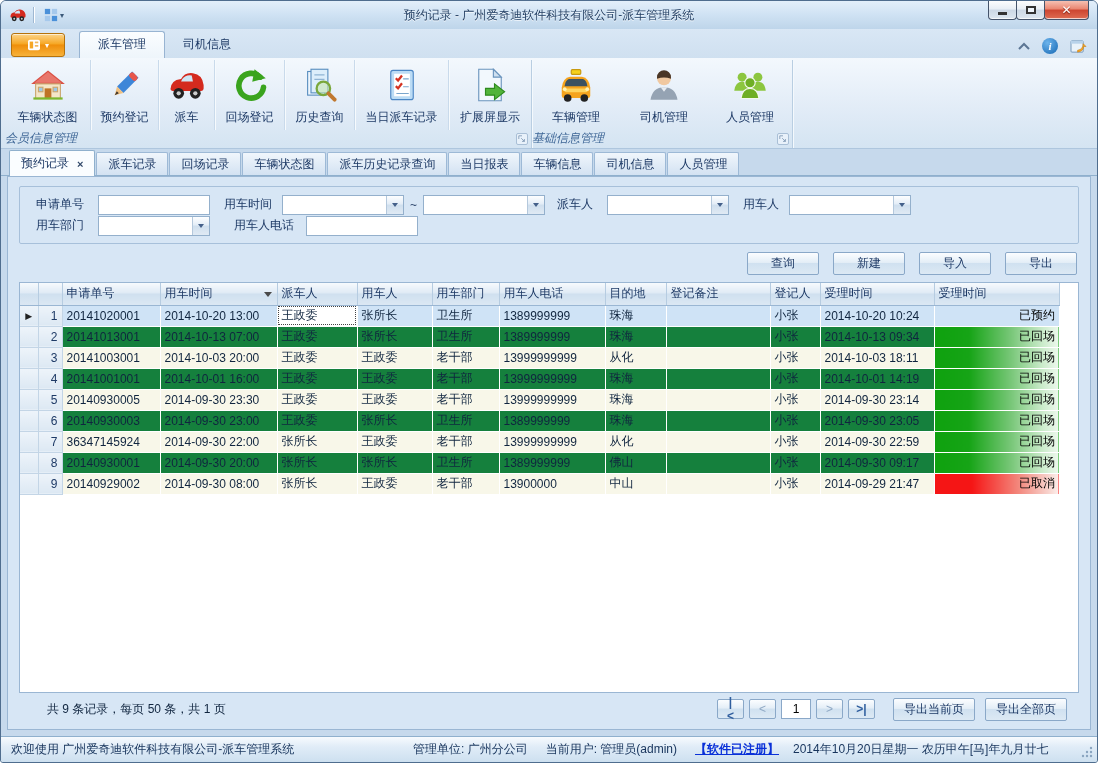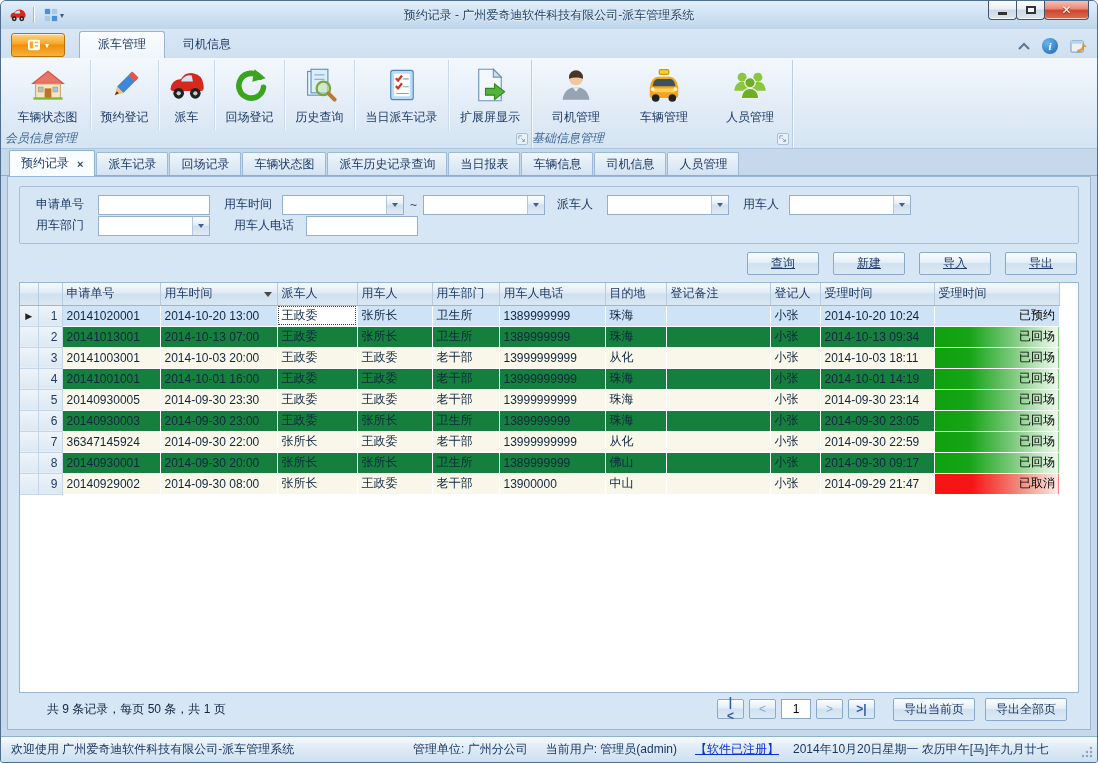--- a/index.html
+++ b/index.html
@@ -76,21 +76,21 @@
   .tinput { width:112px; height:20px; border:1px solid #94b0cc; background:#fff; padding:0 3px;
     font:inherit; color:#203050; }
   .combo { display:flex; width:122px; height:20px; border:1px solid #94b0cc; background:#fff; }
   .combo .cfield { flex:1; }
   .combo .cbtn { width:17px; background:linear-gradient(#fdfeff,#e3edf7 45%,#cfdfee 50%,#e0eaf4);
     border-left:1px solid #b4c8dc; display:flex; align-items:center; justify-content:center; }
   .arrow-down { width:0; height:0; border-left:3px solid transparent; border-right:3px solid transparent;
     border-top:4px solid #44608a; }
   .tilde { margin:0 6px; color:#30486e; }
 
-  .actions { height:24px; margin:8px 2px 6px 0; display:flex; justify-content:flex-end; gap:14px;text-decoration:underline; }
+  .actions { height:24px; margin:8px 2px 6px 0; display:flex; justify-content:flex-end; gap:14px; }
   .btn { height:23px; border:1px solid #8aa8c8; border-radius:2px; color:#1e3a66;
     background:linear-gradient(#fbfdff,#e4eef7 45%,#d0e1f0 50%,#dce9f4);
     display:flex; align-items:center; justify-content:center; font:inherit; padding:0 10px; }
   .btn.w70 { width:72px; }
 
   .grid-wrap { flex:1; background:#fff; border:1px solid #9ab6d3; overflow:hidden; }
   table.grid { border-collapse:collapse; table-layout:fixed; width:1040px; }
   .grid th { height:22px; font-weight:normal; text-align:left; padding:0 4px; color:#1e3a66;
     background:linear-gradient(#f6fafd,#dfeaf5 45%,#cfe0ef 50%,#dbe7f3);
     border-right:1px solid #b6cce1; border-bottom:1px solid #9ab6d3; position:relative; white-space:nowrap; overflow:hidden; }
@@ -118,21 +118,21 @@
   .pbtn.dim { color:#8fa8c4; font-weight:normal; }
   .pinput { width:30px; height:20px; border:1px solid #8aa8c8; text-align:center; font:inherit; background:#fff; }
   .exports { display:flex; gap:10px; margin-left:18px; margin-right:12px; }
 
   
   .statusbar { height:26px; flex:none; display:flex; align-items:center; padding:0 10px;
     background:linear-gradient(#f7fbfe,#e0ecf7 40%,#cde0f0); border-top:1px solid #8fb0cd;
     color:#17345c; position:relative; white-space:nowrap; }
   .sb-welcome { width:402px; }
   .sb-item { margin-right:18px; }
-  .sb-link { color:#0a31d8; font-weight:normal; text-decoration:underline; margin-right:14px; }
+  .sb-link { color:#0a31d8; font-weight:bold; text-decoration:underline; margin-right:14px; }
   .grip { position:absolute; right:4px; bottom:4px; }
   svg { display:block; }
 </style>
 </head>
 <body>
 
 <div class="window">
 
   <div class="titlebar">
     <span>
@@ -300,43 +300,43 @@
               <path d="M4 4 l4 4 M8 5 v3 h-3" stroke="#7a94b0" fill="none"></path>
             </svg>
         </span>
       </div>
     </div>
 
     <div class="rgroup g2">
       <div class="ritems">
         <div class="ritem" style="width:88px">
           <span class="ricon">
-            <svg width="36" height="36" viewBox="0 0 32 32">
-                <path d="M4 29 q2-11 12-11 q10 0 12 11 z" fill="#95a3b3"></path>
-                <path d="M13 18 l3 4 l3-4 z" fill="#e7ecf2"></path>
-                <circle cx="16" cy="10" r="6.2" fill="#f0c8a0"></circle>
-                <path d="M9.8 9 a6.2 6.2 0 0 1 12.4 0 l0 1.5 q-6.2-2.5-12.4 0 z" fill="#4a3626"></path>
-              </svg>
-          </span>
-          <span class="rtext">司机管理</span>
-        </div>
-        <div class="ritem" style="width:88px">
-          <span class="ricon">
             <svg width="38" height="34" viewBox="0 0 32 28">
                 <rect x="12" y="1" width="8" height="4" rx="1" fill="#f7d21a" stroke="#c89a10"></rect>
                 <path d="M4 16 q1-8 7-9 l10 0 q6 1 7 9 l0 7 q0 2-2 2 l-20 0 q-2 0-2-2 z" fill="#f5a31d"></path>
                 <path d="M10 9 l12 0 q3 1 3.6 6 l-19.2 0 q0.6-5 3.6-6 z" fill="#3c5160"></path>
                 <rect x="6" y="17" width="20" height="3" rx="1.5" fill="#ffd45e"></rect>
                 <circle cx="9" cy="25" r="3.2" fill="#222"></circle>
                 <circle cx="23" cy="25" r="3.2" fill="#222"></circle>
                 <circle cx="6.5" cy="17.5" r="1.6" fill="#fff1b0"></circle>
                 <circle cx="25.5" cy="17.5" r="1.6" fill="#fff1b0"></circle>
               </svg>
           </span>
           <span class="rtext">车辆管理</span>
+        </div>
+        <div class="ritem" style="width:88px">
+          <span class="ricon">
+            <svg width="36" height="36" viewBox="0 0 32 32">
+                <path d="M4 29 q2-11 12-11 q10 0 12 11 z" fill="#95a3b3"></path>
+                <path d="M13 18 l3 4 l3-4 z" fill="#e7ecf2"></path>
+                <circle cx="16" cy="10" r="6.2" fill="#f0c8a0"></circle>
+                <path d="M9.8 9 a6.2 6.2 0 0 1 12.4 0 l0 1.5 q-6.2-2.5-12.4 0 z" fill="#4a3626"></path>
+              </svg>
+          </span>
+          <span class="rtext">司机管理</span>
         </div>
         <div class="ritem" style="width:84px">
           <span class="ricon">
             <svg width="36" height="36" viewBox="0 0 32 32">
                 <g fill="#8cc63f">
                   <circle cx="9" cy="9" r="4"></circle>
                   <path d="M2 21 q1-8 7-8 q6 0 7 8 z"></path>
                   <circle cx="23" cy="9" r="4"></circle>
                   <path d="M16 21 q1-8 7-8 q6 0 7 8 z"></path>
                 </g>

